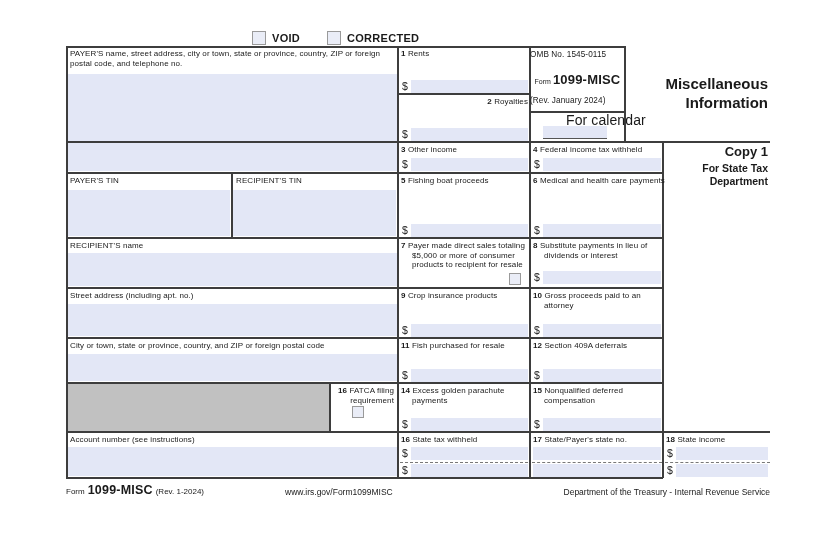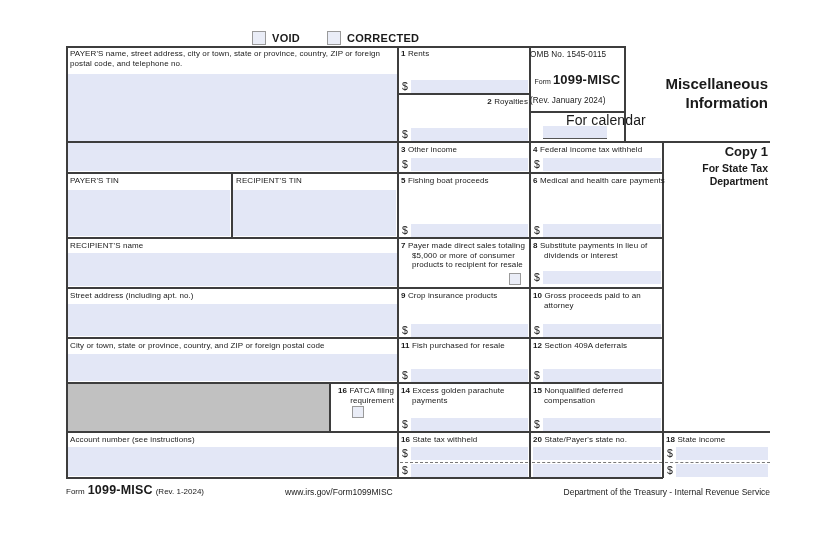--- a/index.html
+++ b/index.html
@@ -117,21 +117,21 @@
   <div class="lbl hang" style="left:401px;top:241px;width:118px;"><b>7</b> <span>Payer made direct sales totaling $5,000 or more of consumer products to recipient for resale</span></div>
   <span class="cbx" style="left:509px;top:273px;width:12px;height:12px;"></span>
   <div class="lbl hang" style="left:533px;top:241px;width:128px;"><b>8</b> <span>Substitute payments in lieu of dividends or interest</span></div>
   <div class="lbl hang" style="left:401px;top:291px;width:124px;"><b>9</b> <span>Crop insurance products</span></div>
   <div class="lbl hang" style="left:533px;top:291px;width:125px;"><b>10</b> <span>Gross proceeds paid to an attorney</span></div>
   <div class="lbl hang" style="left:401px;top:341px;width:124px;"><b>11</b> <span>Fish purchased for resale</span></div>
   <div class="lbl hang" style="left:533px;top:341px;width:128px;"><b>12</b> <span>Section 409A deferrals</span></div>
   <div class="lbl hang" style="left:401px;top:386px;width:124px;"><b>14</b> <span>Excess golden parachute payments</span></div>
   <div class="lbl hang" style="left:533px;top:386px;width:124px;"><b>15</b> <span>Nonqualified deferred compensation</span></div>
   <div class="lbl hang" style="left:401px;top:435px;width:124px;"><b>16</b> <span>State tax withheld</span></div>
-  <div class="lbl hang" style="left:533px;top:435px;width:128px;"><b>20</b> <span>State/Payer's state no.</span></div>
+  <div class="lbl hang" style="left:533px;top:435px;width:128px;"><b>17</b> <span>State/Payer's state no.</span></div>
   <div class="lbl hang" style="left:666px;top:435px;width:100px;"><b>18</b> <span>State income</span></div>
 
   <div class="money" style="left:402px;top:80px;width:126px;height:13px;">
       <span class="cur">$</span>
       <span class="mfield"></span>
     </div>
   <div class="money" style="left:402px;top:128px;width:126px;height:13px;">
       <span class="cur">$</span>
       <span class="mfield"></span>
     </div>

